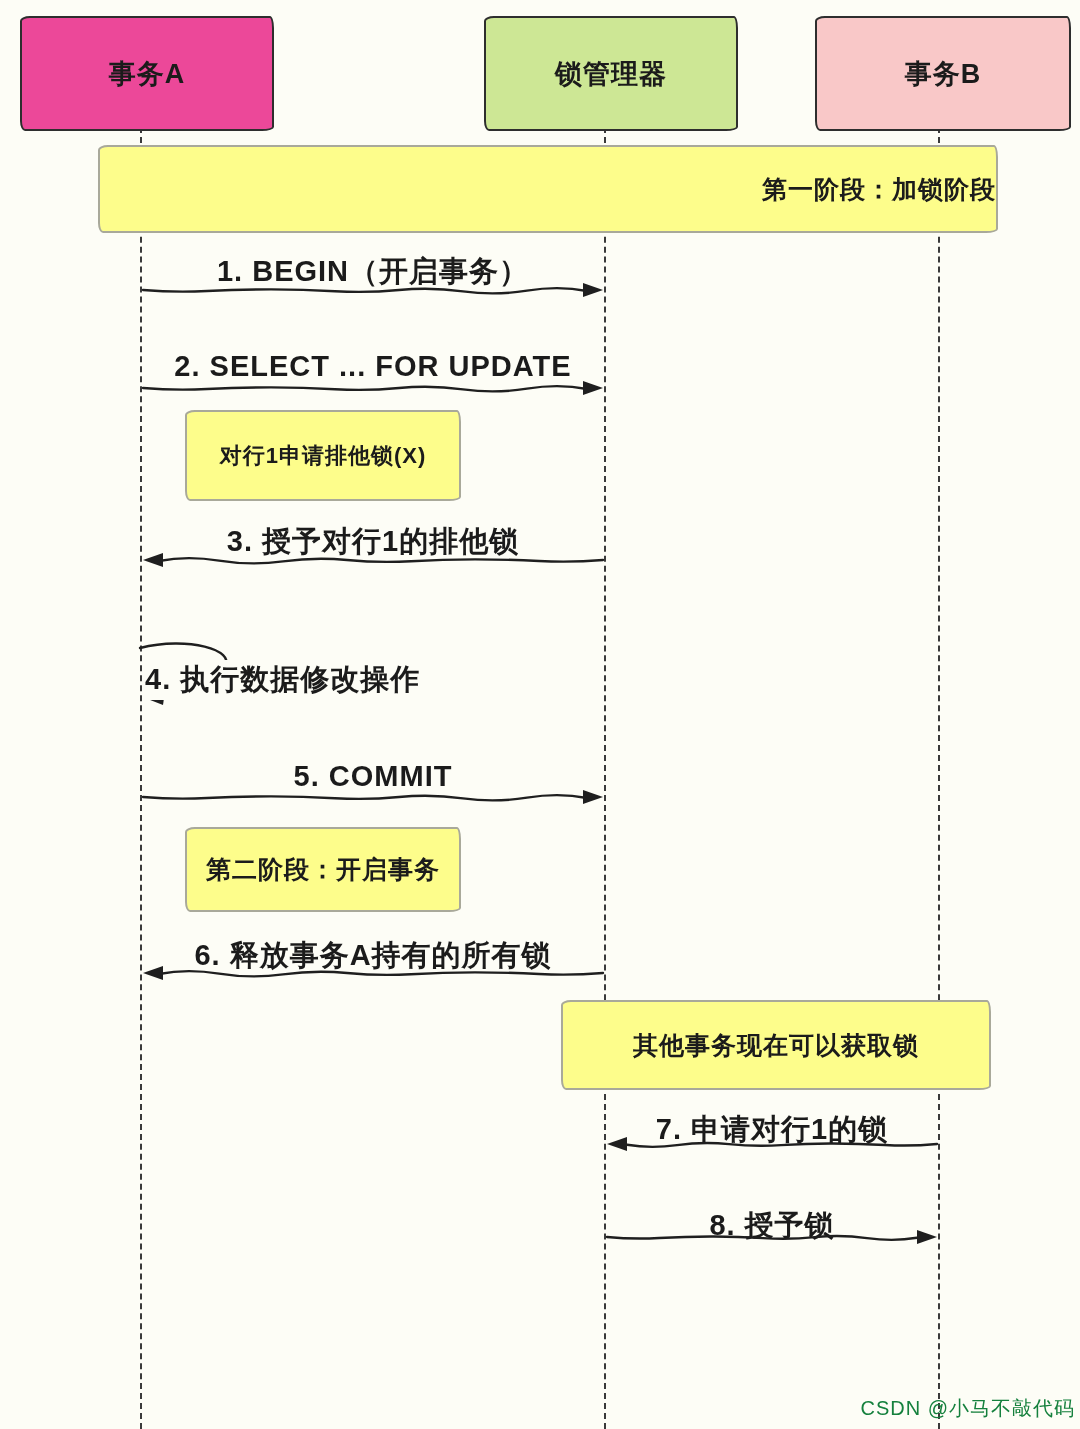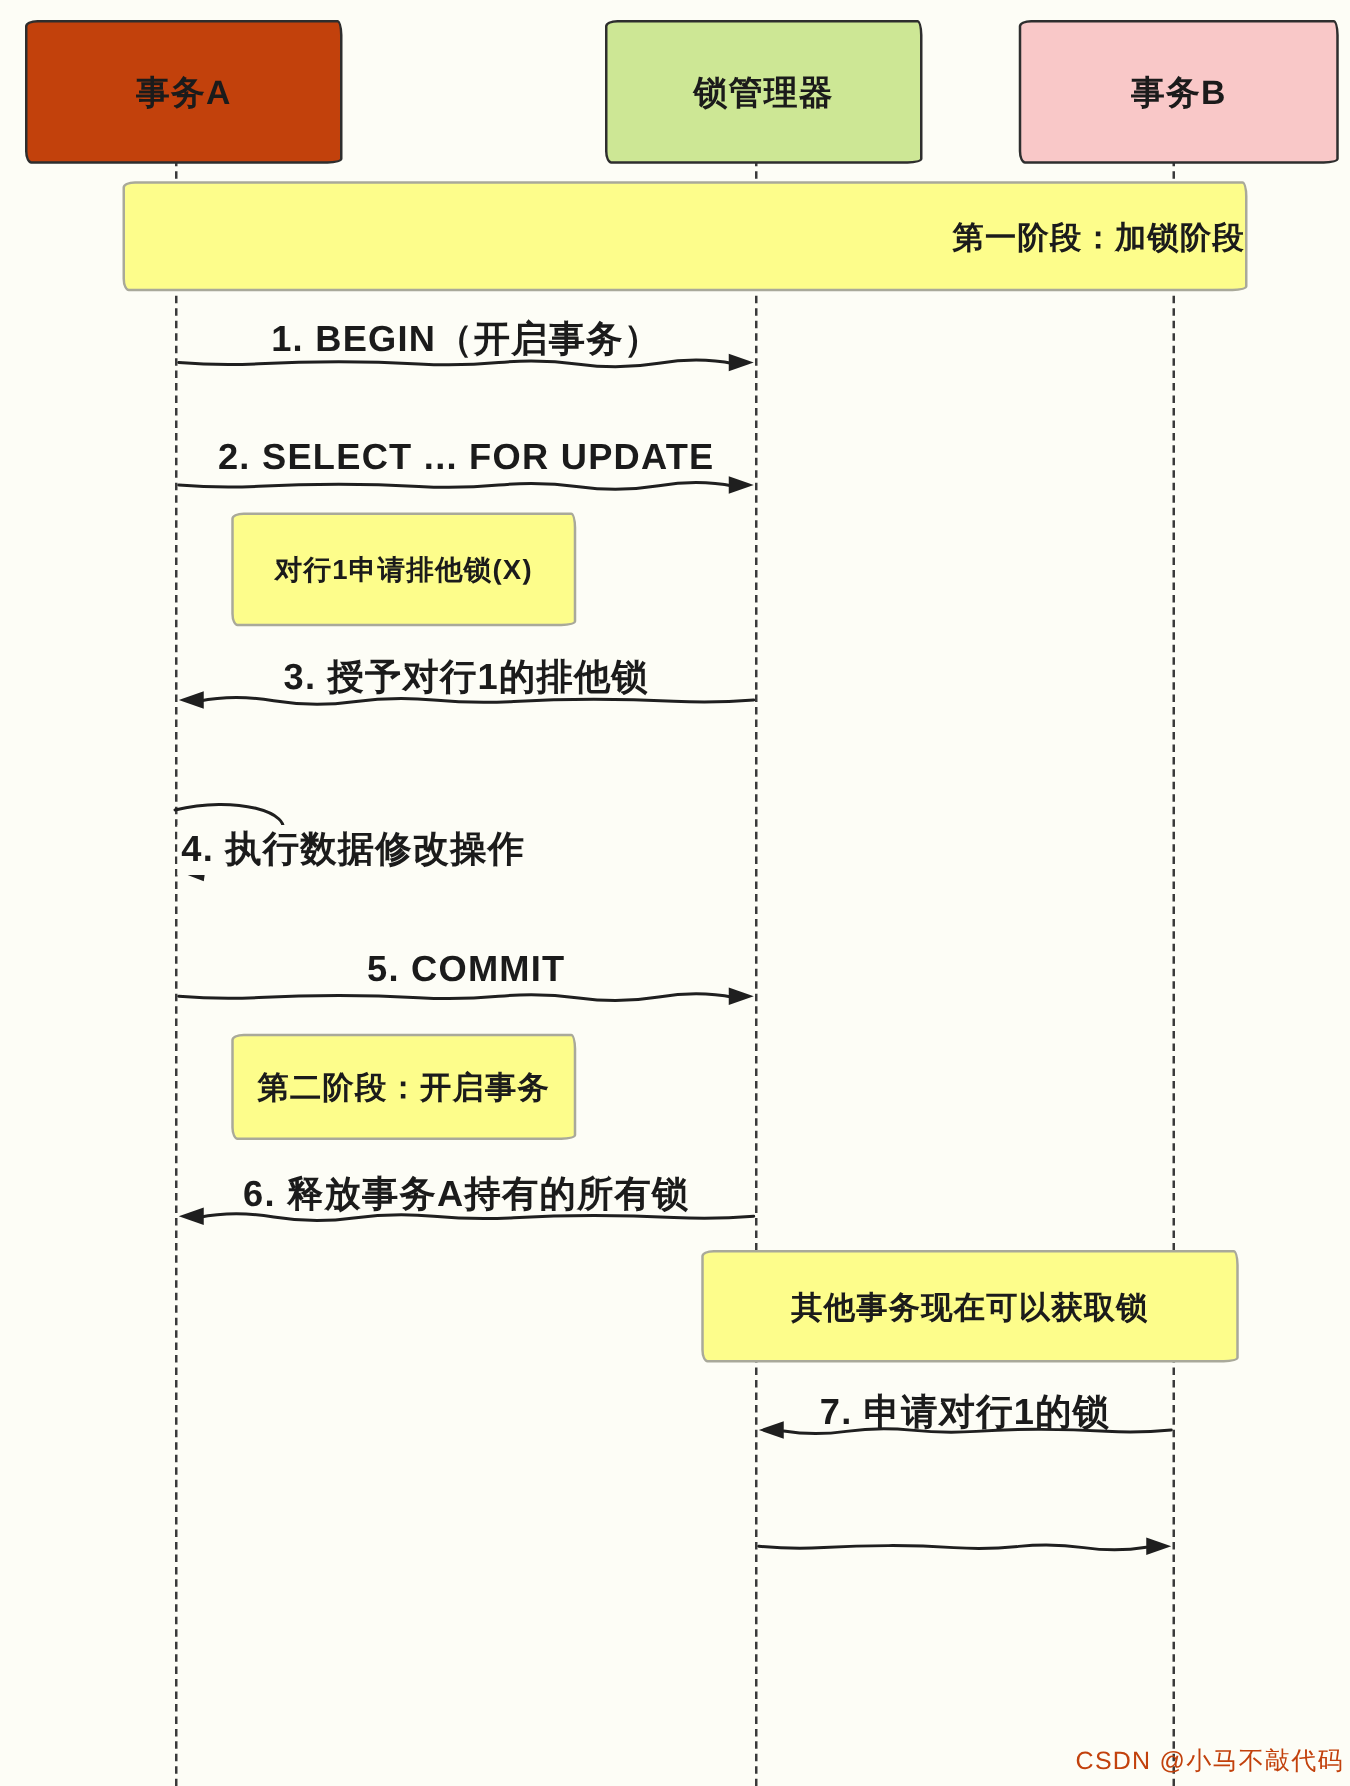--- a/index.html
+++ b/index.html
@@ -12,21 +12,21 @@
     border-left:2.5px dashed #3a3a3a;z-index:1;
   }
   .sketch{
     border-radius:10px 4px 12px 5px / 5px 12px 4px 10px;
   }
   .actor{
     position:absolute;top:16px;height:111px;width:250px;z-index:2;
     border:2.6px solid #2e2e2e;display:flex;align-items:center;justify-content:center;
     font-size:27px;font-weight:bold;letter-spacing:1px;
   }
-  .actor-a{left:20px;background:#c2410c;}
+  .actor-a{left:20px;background:#ec4899;}
   .actor-lm{left:484px;background:#cde795;}
   .actor-b{left:815px;width:252px;background:#f9c8c8;}
   .note{
     position:absolute;z-index:2;background:#fdfd8b;border:2.2px solid #a9a99a;
     display:flex;align-items:center;justify-content:center;
     font-size:25px;font-weight:bold;letter-spacing:1px;
   }
   .banner1{left:98px;top:145px;width:896px;height:84px;justify-content:flex-end;}
   .note-x{left:185px;top:410px;width:272px;height:87px;font-size:22px;}
   .banner2{left:185px;top:827px;width:272px;height:81px;}
@@ -34,21 +34,21 @@
   .msg-label{
     position:absolute;z-index:3;font-size:29px;font-weight:bold;
     text-align:center;letter-spacing:1px;white-space:nowrap;
   }
   .arrow{position:absolute;z-index:3;}
   .self-label{
     text-align:left;background:#fdfdf6;padding:0 3px;z-index:4;margin-left:28px;
   }
   .watermark{
     position:absolute;left:860px;top:1395px;width:215px;z-index:4;
-    text-align:right;font-size:20px;color:#c2410c;letter-spacing:1px;
+    text-align:right;font-size:20px;color:#15803d;letter-spacing:1px;
   }
 </style>
 </head>
 <body>
 
 <div class="canvas">
 
   <div class="lifeline" style="left:140px"></div>
   <div class="lifeline" style="left:604px"></div>
   <div class="lifeline" style="left:938px"></div>
@@ -114,20 +114,21 @@
   <div class="note note-other sketch">
     <span>其他事务现在可以获取锁</span>
   </div>
 
   <div class="msg-label" style="left:605px;top:1110px;width:334px">7. 申请对行1的锁</div>
   <svg class="arrow" style="left:605px;top:1134px" width="334" height="18" viewBox="0 0 334 18">
     <path d="M332 10 q-26 2.4 -52 1 t-52 -1.5 t-52 1.6 t-52 -1 t-52 1 t-50 -0.3" fill="none" stroke="#1f1f1f" stroke-width="2.4" stroke-linecap="round"></path>
     <polygon points="2,10 22,3 22,17" fill="#1f1f1f"></polygon>
   </svg>
 
+  <div class="msg-label" style="left:605px;top:1206px;width:334px">8. 授予锁</div>
   <svg class="arrow" style="left:605px;top:1227px" width="334" height="18" viewBox="0 0 334 18">
     <path d="M2 10 q26 2.4 52 1 t52 -1.5 t52 1.6 t52 -1 t52 1 t50 -0.3" fill="none" stroke="#1f1f1f" stroke-width="2.4" stroke-linecap="round"></path>
     <polygon points="332,10 312,3 312,17" fill="#1f1f1f"></polygon>
   </svg>
 
   <div class="watermark">CSDN @小马不敲代码</div>
 
 </div>
 
 </body></html>

